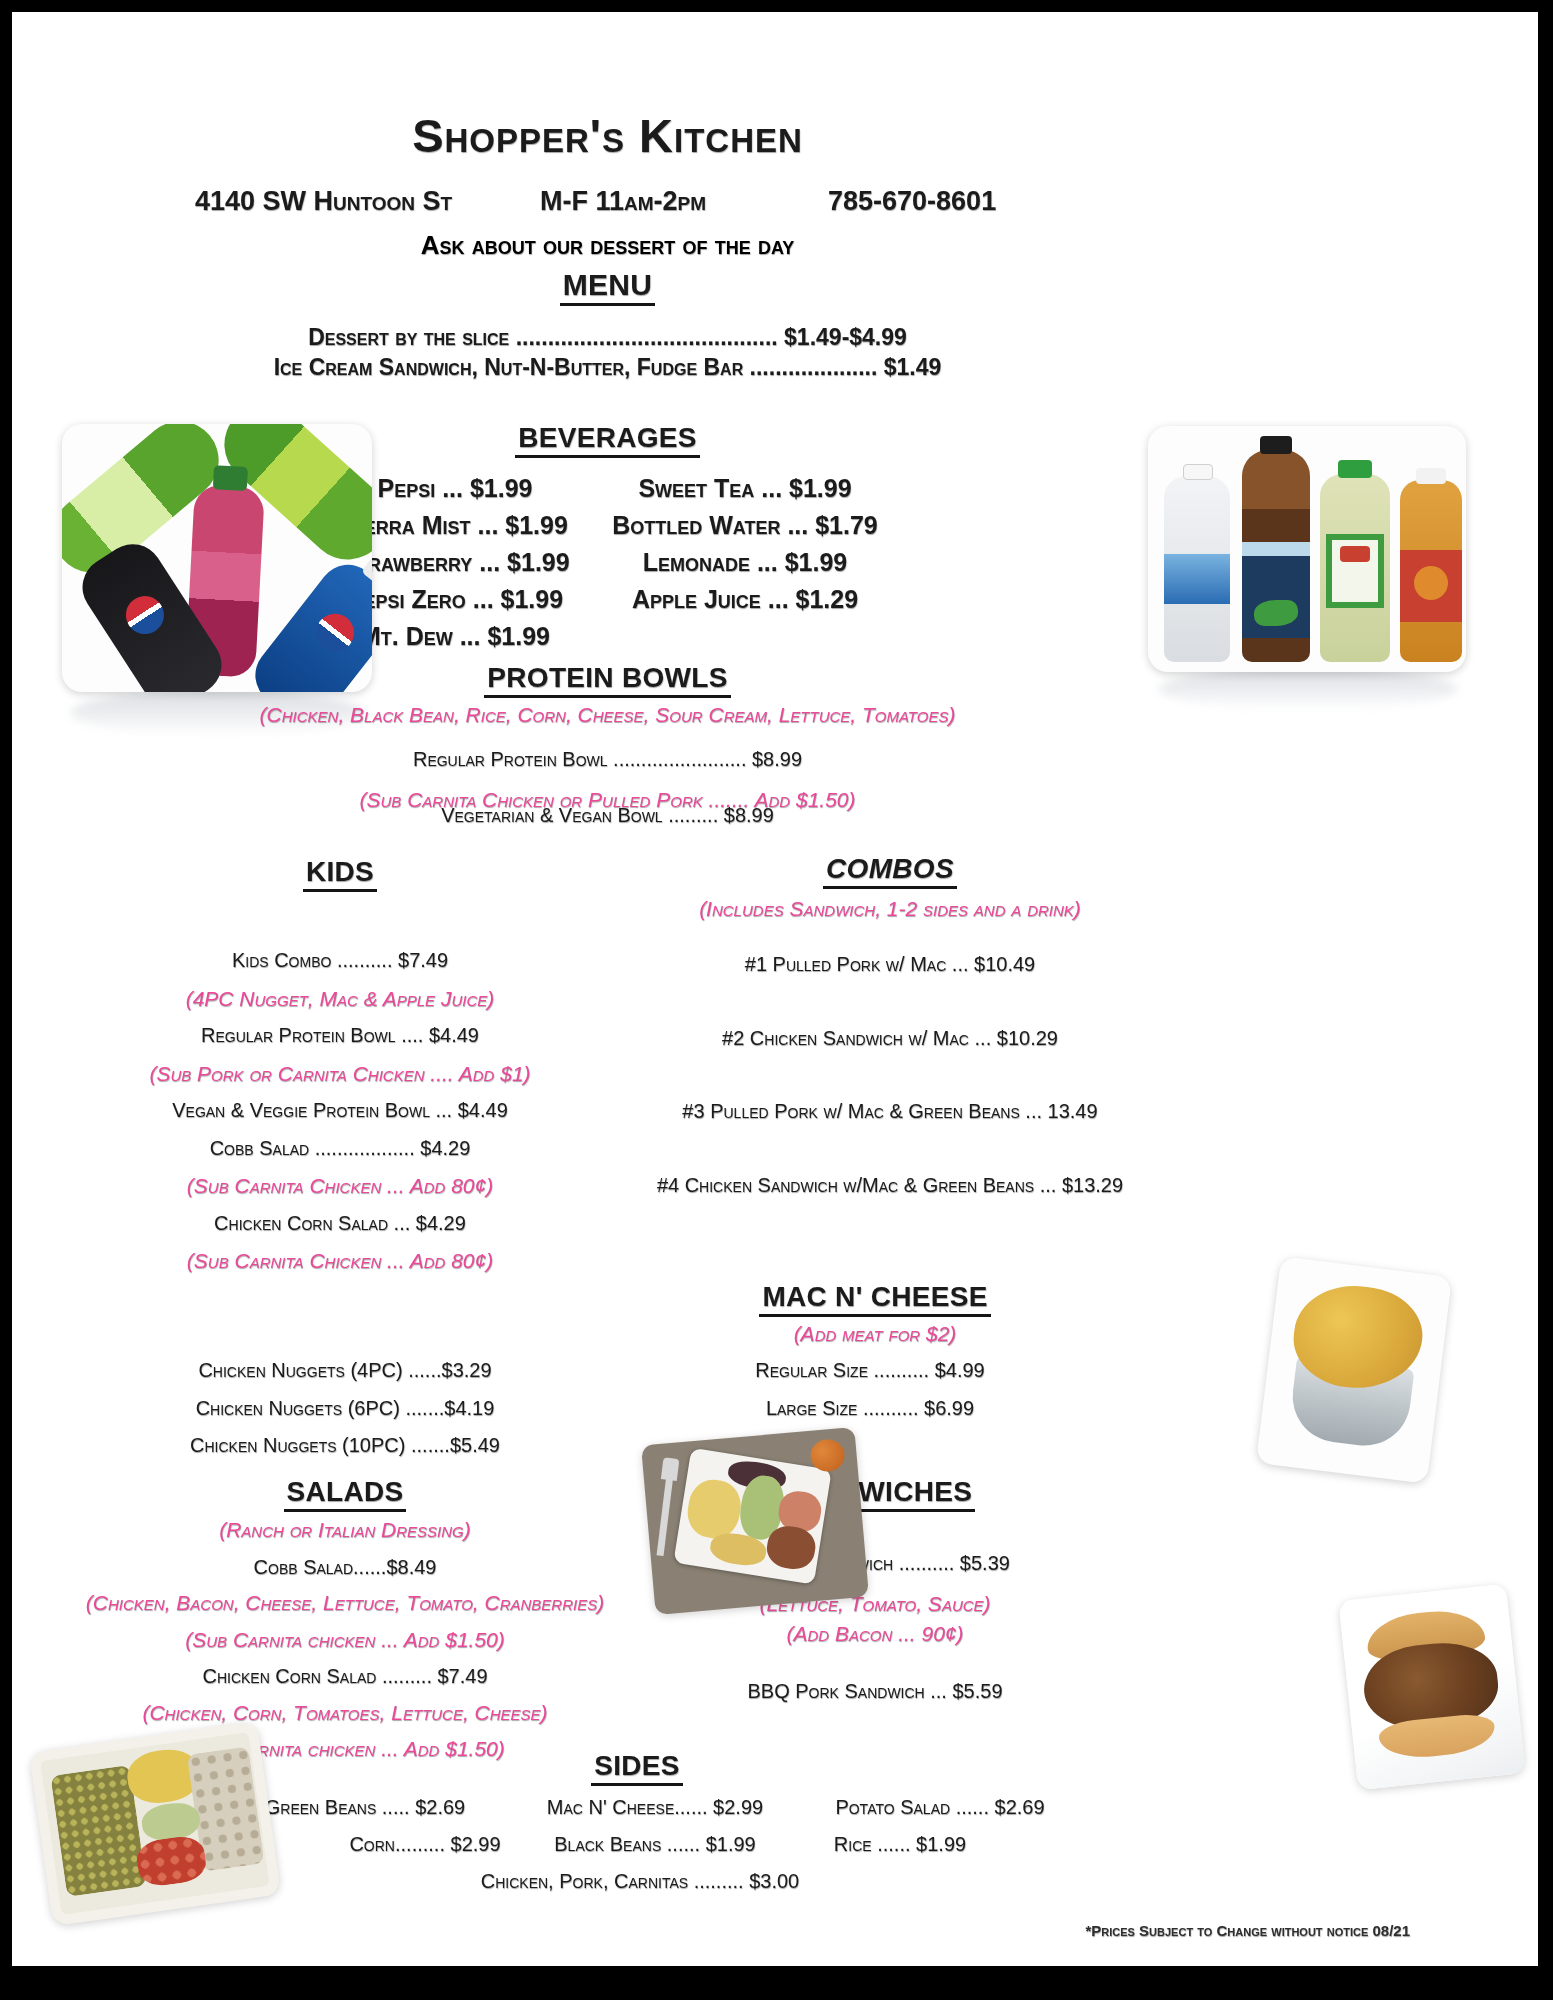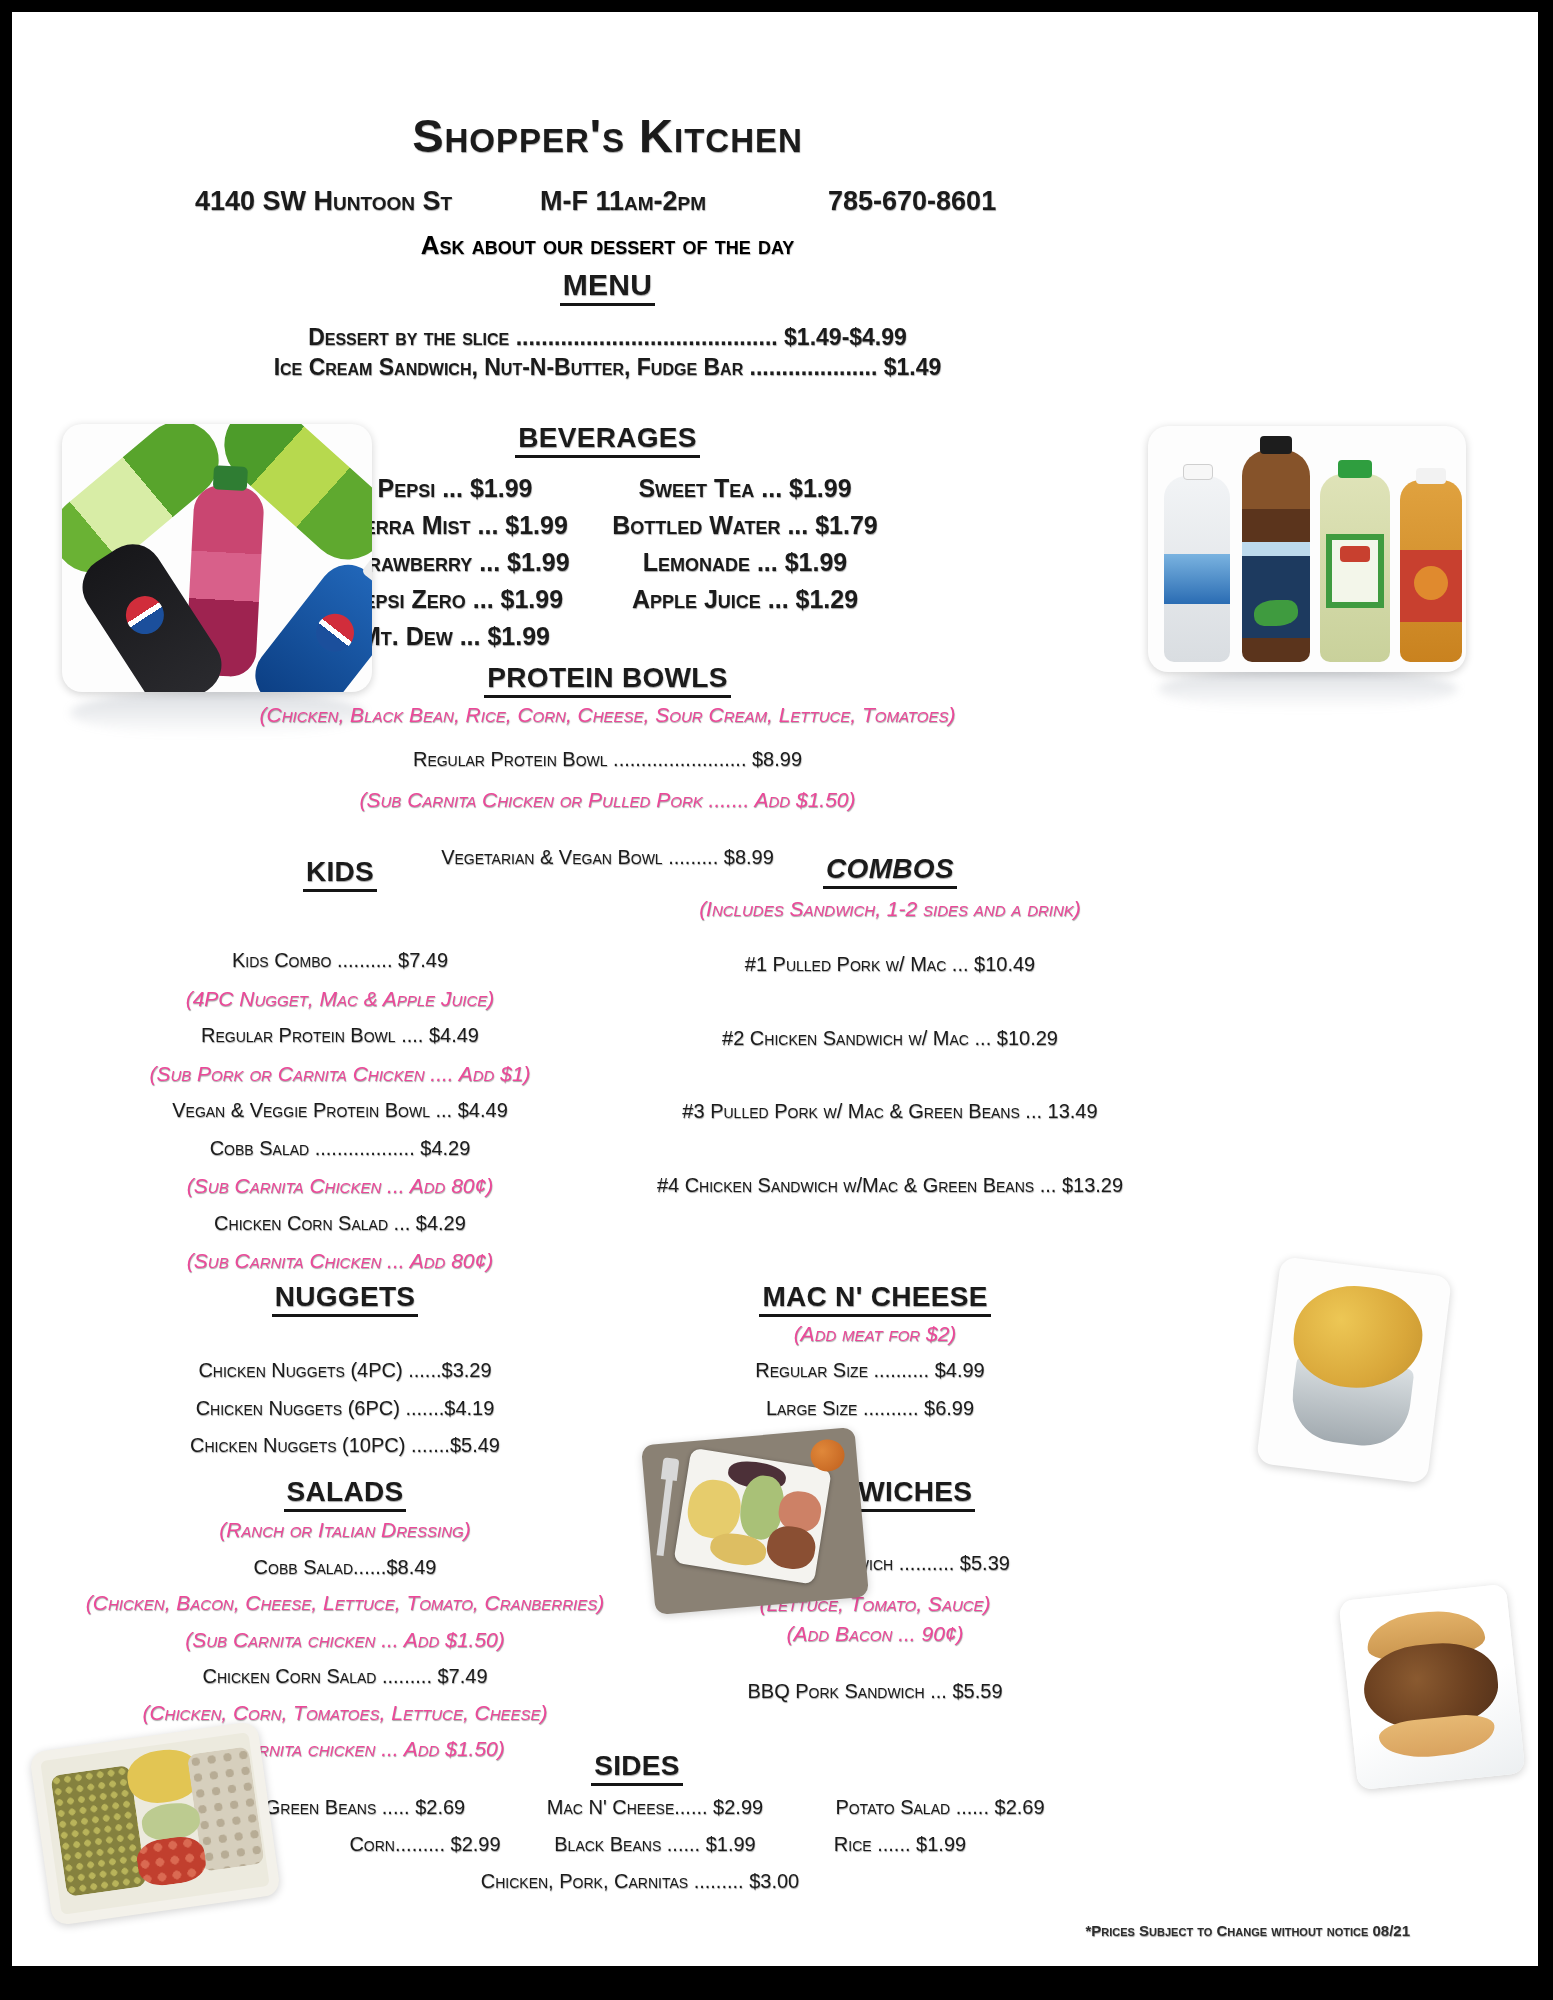--- a/index.html
+++ b/index.html
@@ -219,21 +219,21 @@
     <div class="lnb bev">Sweet Tea ... $1.99</div>
     <div class="lnb bev">Bottled Water ... $1.79</div>
     <div class="lnb bev">Lemonade ... $1.99</div>
     <div class="lnb bev">Apple Juice ... $1.29</div>
   </div>
 
   <div class="t ctr" style="top:662px;left:0;width:1215px"><span class="heading">PROTEIN BOWLS</span></div>
   <div class="t ctr note" style="top:703px;left:0;width:1215px">(Chicken, Black Bean, Rice, Corn, Cheese, Sour Cream, Lettuce, Tomatoes)</div>
   <div class="t ctr item" style="top:748px;left:0;width:1215px">Regular Protein Bowl ........................ $8.99</div>
   <div class="t ctr note" style="top:788px;left:0;width:1215px">(Sub Carnita Chicken or Pulled Pork ....... Add $1.50)</div>
-  <div class="t ctr item" style="top:846px;left:0;width:1215px">Vegetarian &amp; Vegan Bowl ......... $8.99</div>
+  <div class="t ctr item" style="top:804px;left:0;width:1215px">Vegetarian &amp; Vegan Bowl ......... $8.99</div>
 
   <div class="t ctr" style="top:856px;left:90px;width:500px"><span class="heading">KIDS</span></div>
   <div class="t ctr" style="top:942px;left:65px;width:550px">
     <div class="ln item">Kids Combo .......... $7.49</div>
     <div class="ln note">(4PC Nugget, Mac &amp; Apple Juice)</div>
     <div class="ln item">Regular Protein Bowl .... $4.49</div>
     <div class="ln note">(Sub Pork or Carnita Chicken .... Add $1)</div>
     <div class="ln item">Vegan &amp; Veggie Protein Bowl ... $4.49</div>
     <div class="ln item">Cobb Salad .................. $4.29</div>
     <div class="ln note">(Sub Carnita Chicken ... Add 80¢)</div>
@@ -243,21 +243,20 @@
 
   <div class="t ctr" style="top:853px;left:570px;width:640px"><span class="heading it">COMBOS</span></div>
   <div class="t ctr note" style="top:897px;left:570px;width:640px">(Includes Sandwich, 1-2 sides and a drink)</div>
   <div class="t ctr" style="top:946px;left:555px;width:670px">
     <div class="ln2 item">#1 Pulled Pork w/ Mac ... $10.49</div>
     <div class="ln2 item">#2 Chicken Sandwich w/ Mac ... $10.29</div>
     <div class="ln2 item">#3 Pulled Pork w/ Mac &amp; Green Beans ... 13.49</div>
     <div class="ln2 item">#4 Chicken Sandwich w/Mac &amp; Green Beans ... $13.29</div>
   </div>
 
-  <div class="t ctr" style="top:1281px;left:85px;width:520px"><span class="heading">NUGGETS</span></div>
   <div class="t ctr" style="top:1352px;left:65px;width:560px">
     <div class="ln item">Chicken Nuggets (4PC) ......$3.29</div>
     <div class="ln item">Chicken Nuggets (6PC) .......$4.19</div>
     <div class="ln item">Chicken Nuggets (10PC) .......$5.49</div>
   </div>
 
   <div class="t ctr" style="top:1281px;left:610px;width:530px"><span class="heading">MAC N' CHEESE</span></div>
   <div class="t ctr note" style="top:1322px;left:610px;width:530px">(Add meat for $2)</div>
   <div class="t ctr" style="top:1352px;left:605px;width:530px">
     <div class="ln item">Regular Size .......... $4.99</div>

